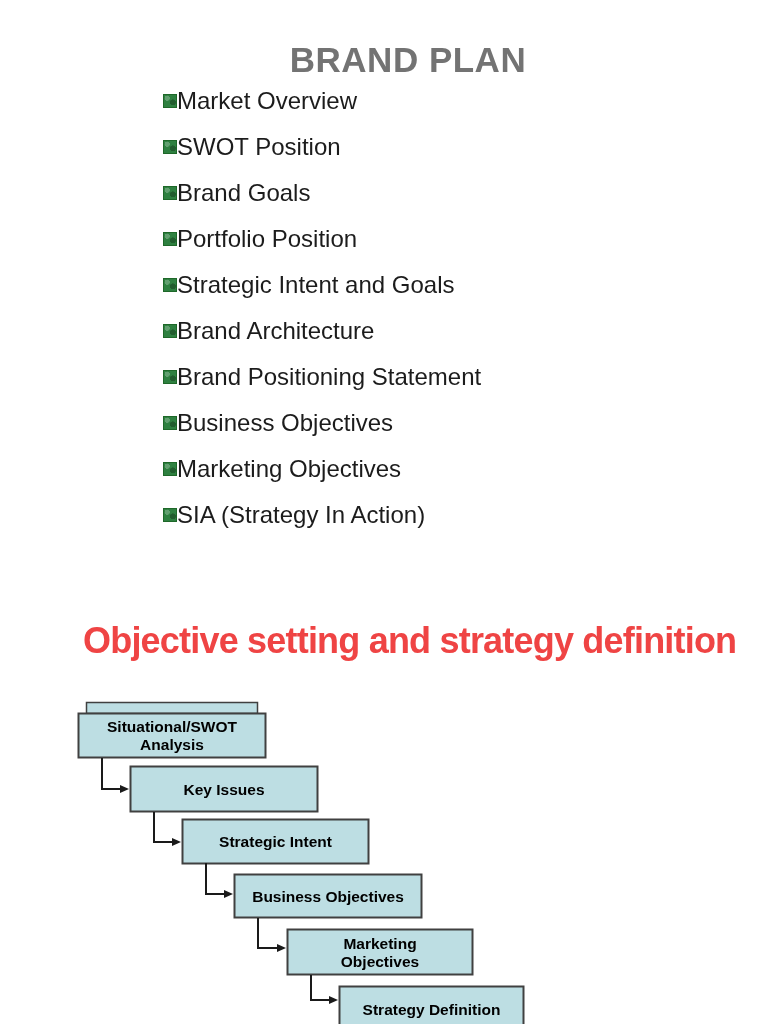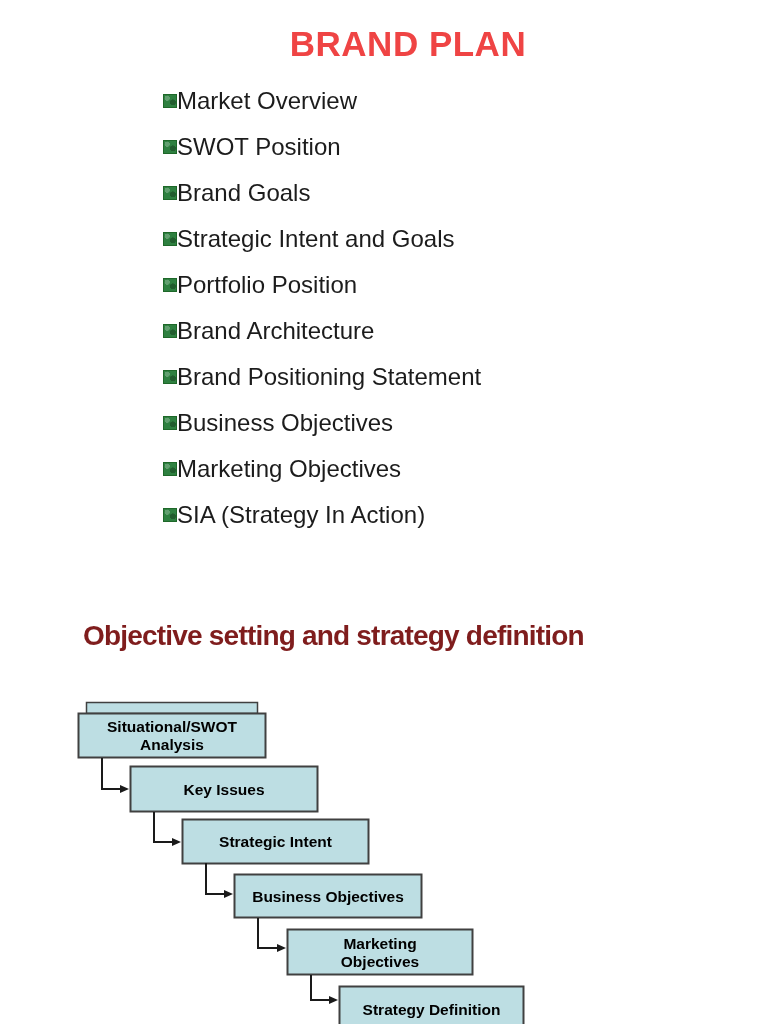--- a/index.html
+++ b/index.html
@@ -6,25 +6,25 @@
   .page{
     position:relative;
     width:768px;height:1024px;
     background:#ffffff;
     overflow:hidden;
     font-family:"Liberation Sans", sans-serif;
   }
   .slide1-title{
     position:absolute;
     left:48px;right:0;top:24px;
-    margin:0;
+    margin:16px;
     text-align:center;
     font-size:35px;
     font-weight:700;
-    color:#ef4444;
+    color:#737373;
     letter-spacing:0.5px;
   }
   .bullet-list{
     position:absolute;
     left:163px;top:78px;
   }
   .bullet-row{
     display:flex;
     align-items:center;
     height:46px;
@@ -40,24 +40,24 @@
   }
   .bullet-text{
     font-size:24px;
     color:#1c1c1c;
     white-space:nowrap;
   }
   .slide2-title{
     position:absolute;
     left:83px;top:620px;
     margin:0;
-    font-size:28px;
+    font-size:36px;
     font-weight:700;
     letter-spacing:-0.8px;
-    color:#7f1d1d;
+    color:#ef4444;
     white-space:nowrap;
   }
   .diagram-svg{
     position:absolute;
     left:0;top:0;
   }
   .diagram-svg text{
     font-family:"Liberation Sans", sans-serif;
     font-weight:bold;
     font-size:15.5px;
@@ -80,25 +80,25 @@
       <div class="bullet-row">
         <span class="bullet-square"></span>
         <span class="bullet-text">SWOT Position</span>
       </div>
       <div class="bullet-row">
         <span class="bullet-square"></span>
         <span class="bullet-text">Brand Goals</span>
       </div>
       <div class="bullet-row">
         <span class="bullet-square"></span>
-        <span class="bullet-text">Strategic Intent and Goals</span>
+        <span class="bullet-text">Portfolio Position</span>
       </div>
       <div class="bullet-row">
         <span class="bullet-square"></span>
-        <span class="bullet-text">Portfolio Position</span>
+        <span class="bullet-text">Strategic Intent and Goals</span>
       </div>
       <div class="bullet-row">
         <span class="bullet-square"></span>
         <span class="bullet-text">Brand Architecture</span>
       </div>
       <div class="bullet-row">
         <span class="bullet-square"></span>
         <span class="bullet-text">Brand Positioning Statement</span>
       </div>
       <div class="bullet-row">

